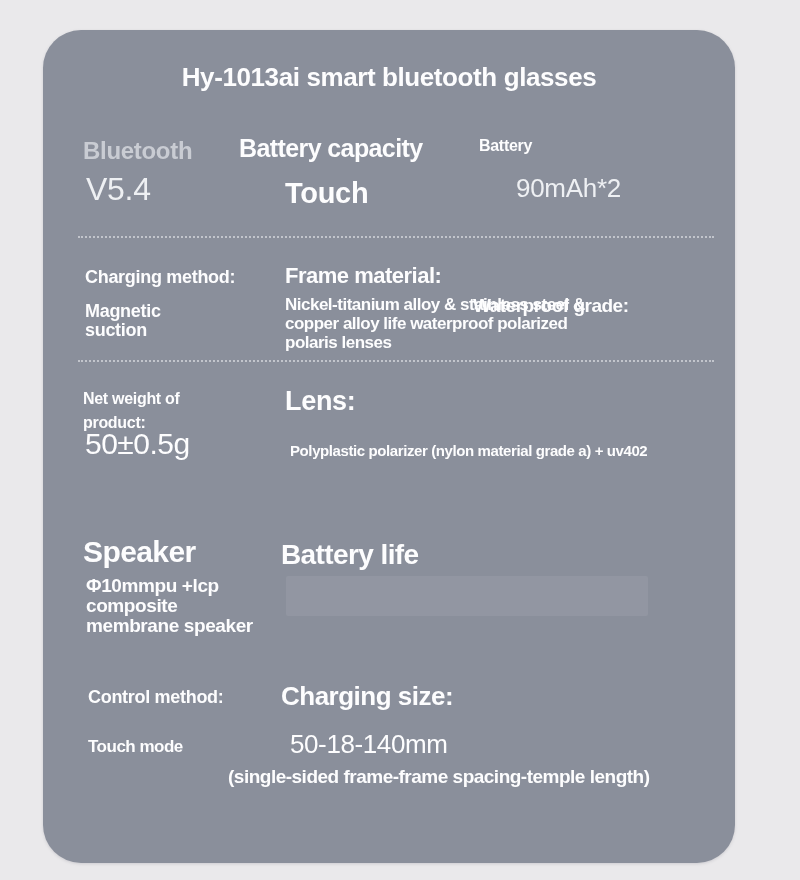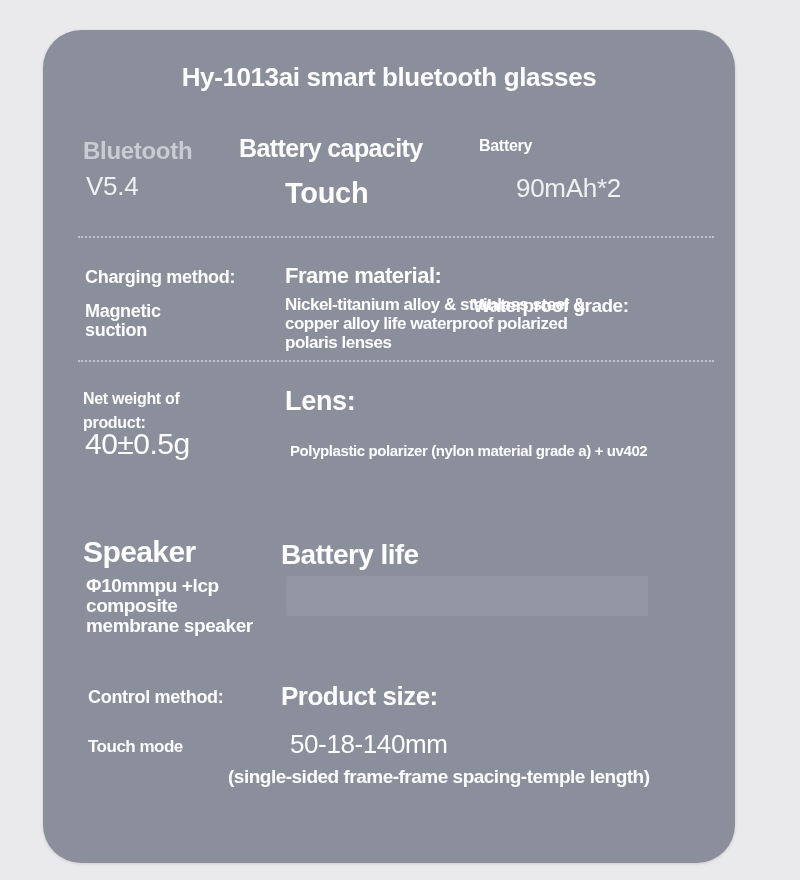--- a/index.html
+++ b/index.html
@@ -41,21 +41,21 @@
     top: 32px; left: 0; width: 100%;
     text-align: center;
     font-size: 26px; font-weight: 700;
     letter-spacing: -0.4px;
   }
 
   
   .bt-l  { left: 40px;  top: 107px; font-size: 24px; }
   .bc-l  { left: 196px; top: 104px; font-size: 25px; letter-spacing: -0.6px; }
   .ba-l  { left: 436px; top: 107px; font-size: 16px; }
-  .bt-v  { left: 43px;  top: 141px; font-size: 26px; }
+  .bt-v  { left: 43px;  top: 141px; font-size: 32px; }
   .bc-v  { left: 242px; top: 147px; font-size: 29px; }
   .ba-v  { left: 473px; top: 143px; font-size: 26px; }
 
   .divider {
     left: 35px; width: 636px; height: 0;
     border-top: 2px dotted #c2c5cc;
   }
   .d1 { top: 206px; }
   .d2 { top: 330px; }
 
@@ -119,30 +119,30 @@
 suction</div>
     <div class="fr-v b">Nickel-titanium alloy &amp; stainless steel &amp;
 copper alloy life waterproof polarized
 polaris lenses</div>
 
     <div class="divider d2"></div>
 
     <div class="nw-l b">Net weight of
 product:</div>
     <div class="ln-l b">Lens:</div>
-    <div class="nw-v r">40±0.5g</div>
+    <div class="nw-v r">50±0.5g</div>
     <div class="ln-v b">Polyplastic polarizer (nylon material grade a) + uv402</div>
 
     <div class="sp-l b">Speaker</div>
     <div class="bl-l b">Battery life</div>
     <div class="sp-v b">Φ10mmpu +lcp
 composite
 membrane speaker</div>
     <div class="bl-box"></div>
 
     <div class="cm-l b">Control method:</div>
-    <div class="ps-l b">Product size:</div>
+    <div class="ps-l b">Charging size:</div>
     <div class="cm-v b">Touch mode</div>
     <div class="ps-v r">50-18-140mm</div>
     <div class="ps-n b">(single-sided frame-frame spacing-temple length)</div>
 
   </div>
 </div>
 
 </body></html>

